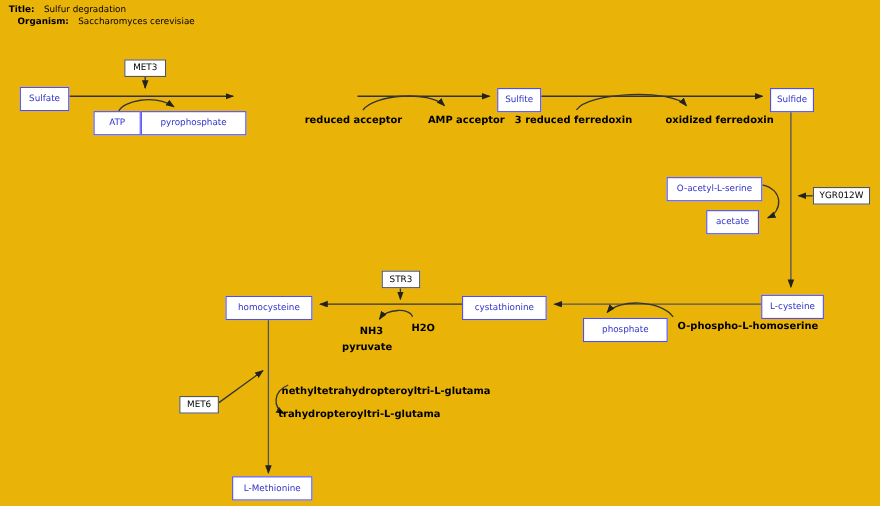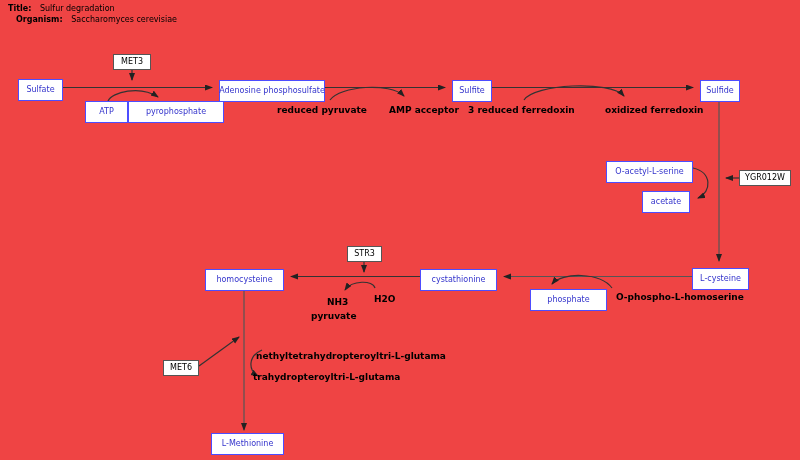--- a/index.html
+++ b/index.html
@@ -7,21 +7,21 @@
     padding: 0;
     background: #ffffff;
   }
   body {
     font-family: "DejaVu Sans", sans-serif;
   }
   #canvas {
     position: relative;
     width: 800px;
     height: 460px;
-    background: #ef4444;
+    background: #eab308;
     overflow: hidden;
   }
   
   .hdr {
     position: absolute;
     font-size: 8px;
     color: #000000;
     white-space: nowrap;
   }
   .hdr-key {
@@ -143,37 +143,36 @@
     <line x1="244" y1="284" x2="244" y2="430" stroke="#555" stroke-width="1.2" marker-end="url(#ah)"></line>
 
     <line x1="199" y1="366" x2="239" y2="337" stroke="#333" stroke-width="1.2" marker-end="url(#ah)"></line>
 
     <path d="M262,350 C248,356 248,370 258,376" fill="none" stroke="#333" stroke-width="1.2" marker-end="url(#ah)"></path>
   </svg>
 
   <div class="mbox" style="left:18px; top:79px; width:45px; height:16px;">Sulfate</div>
   <div class="mbox" style="left:85px; top:101px; width:43px; height:15px;">ATP</div>
   <div class="mbox" style="left:128px; top:101px; width:96px; height:15px;">pyrophosphate</div>
-  <div class="mbox" style="left:219px; top:80px; width:106px; height:15px;">Adenosine phosphosulfate</div>
   <div class="mbox" style="left:452px; top:80px; width:40px; height:15px;">Sulfite</div>
   <div class="mbox" style="left:700px; top:80px; width:40px; height:15px;">Sulfide</div>
   <div class="mbox" style="left:606px; top:161px; width:87px; height:15px;">O-acetyl-L-serine</div>
   <div class="mbox" style="left:642px; top:191px; width:48px; height:15px;">acetate</div>
   <div class="mbox" style="left:692px; top:268px; width:57px; height:15px;">L-cysteine</div>
   <div class="mbox" style="left:420px; top:269px; width:77px; height:15px;">cystathionine</div>
   <div class="mbox" style="left:530px; top:289px; width:77px; height:15px;">phosphate</div>
   <div class="mbox" style="left:205px; top:269px; width:79px; height:15px;">homocysteine</div>
   <div class="mbox" style="left:211px; top:433px; width:73px; height:15px;">L-Methionine</div>
 
   <div class="ebox" style="left:113px; top:54px; width:38px; height:16px;">MET3</div>
   <div class="ebox" style="left:739px; top:170px; width:52px; height:16px;">YGR012W</div>
   <div class="ebox" style="left:347px; top:246px; width:35px; height:16px;">STR3</div>
   <div class="ebox" style="left:163px; top:360px; width:36px; height:16px;">MET6</div>
 
-  <div class="cof" style="left:277px; top:105px;">reduced pyruvate</div>
+  <div class="cof" style="left:277px; top:105px;">reduced acceptor</div>
   <div class="cof" style="left:389px; top:105px;">AMP acceptor</div>
   <div class="cof" style="left:468px; top:105px;">3 reduced ferredoxin</div>
   <div class="cof" style="left:605px; top:105px;">oxidized ferredoxin</div>
   <div class="cof" style="left:616px; top:292px;">O-phospho-L-homoserine</div>
   <div class="cof" style="left:327px; top:297px;text-align:right;">NH3</div>
   <div class="cof" style="left:311px; top:311px;">pyruvate</div>
   <div class="cof" style="left:374px; top:294px;">H2O</div>
   <div class="cof cof-clip" style="left:256px; top:351px; width:200px;">nethyltetrahydropteroyltri-L-glutama</div>
   <div class="cof cof-clip" style="left:253px; top:372px; width:192px;">trahydropteroyltri-L-glutama</div>
 

